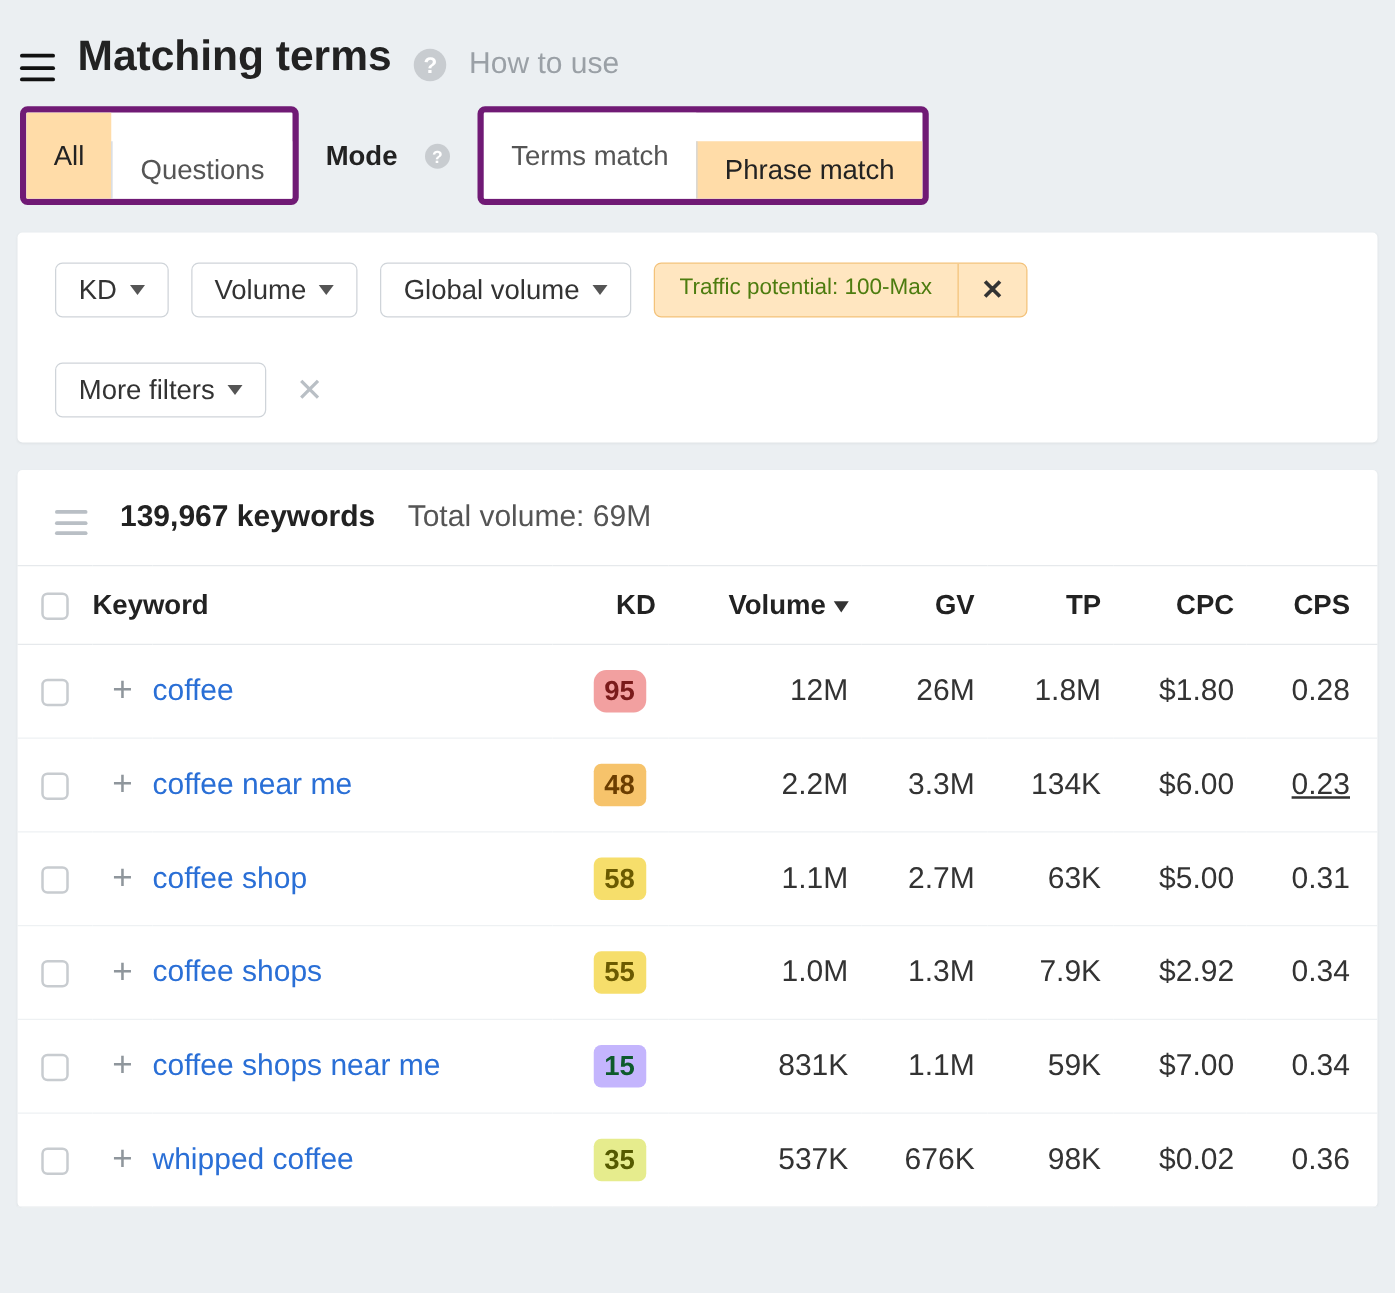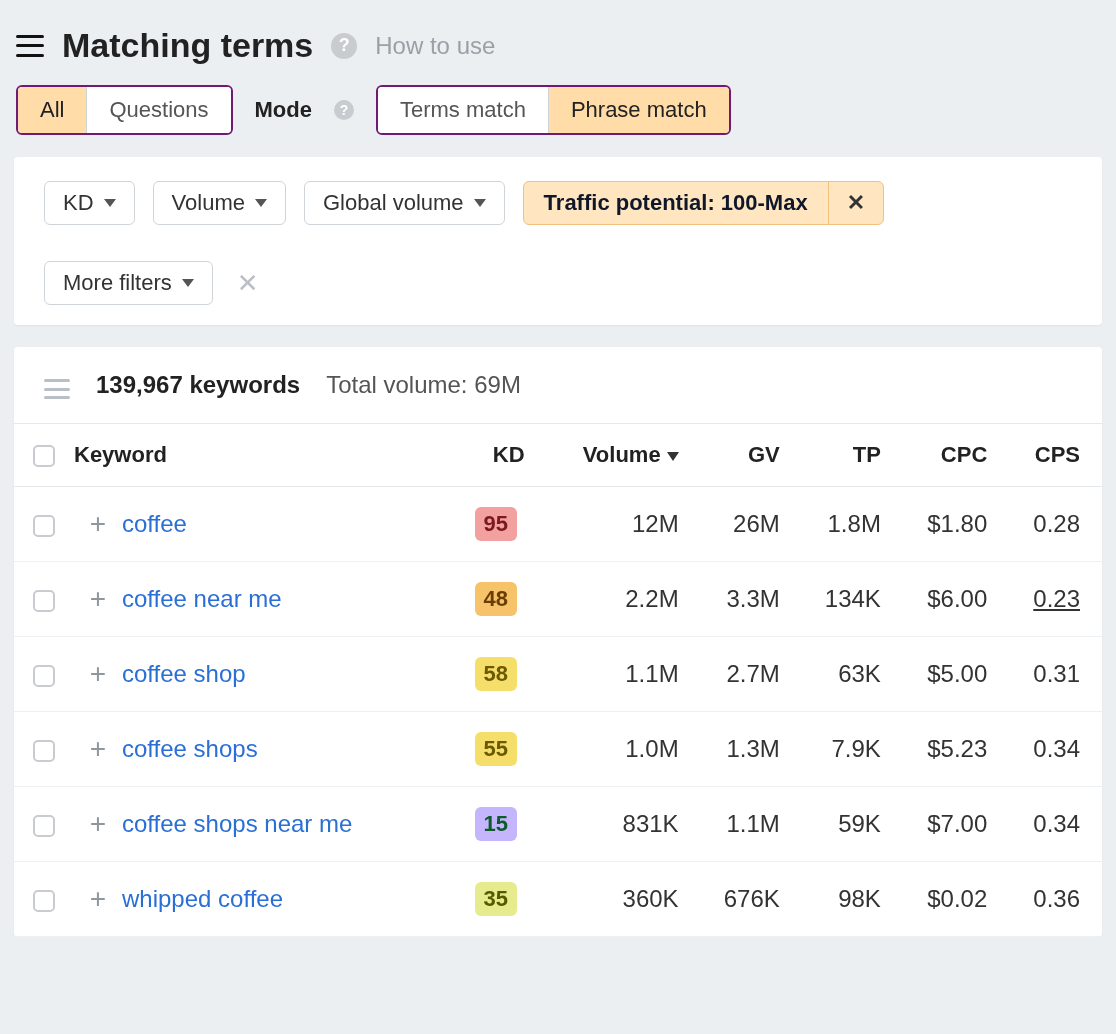--- a/index.html
+++ b/index.html
@@ -7,21 +7,21 @@
     font-family: -apple-system, BlinkMacSystemFont, "Segoe UI", Helvetica, Arial, sans-serif;
     background: #ebeff2;
     color: #333;
     width: 1116px;
   }
   .topbar {
     padding: 18px 16px 0 16px;
   }
   .title-row {
     display: flex;
-    align-items: center;
+    align-items: flex-end;
     gap: 18px;
     padding: 8px 0 20px 0;
   }
   .hamburger {
     width: 28px; height: 22px;
     display: flex; flex-direction: column; justify-content: space-between;
     cursor: pointer;
   }
   .hamburger span { display:block; height:3px; background:#111; border-radius:2px; }
   .page-title { font-size: 34px; font-weight: 700; color:#222; }
@@ -30,28 +30,28 @@
     display:flex; align-items:center; justify-content:center; font-size:18px; font-weight:700;
   }
   .help-icon.sm { width:20px; height:20px; font-size:14px; }
   .how-to-use { font-size:24px; color:#9aa0a6; }
 
   .seg-row {
     display:flex; align-items:center; gap:22px;
     padding: 0 0 22px 0;
   }
   .seg-group {
-    display:flex; border:2px solid #701a75; border-radius:6px; overflow:hidden;
+    display:flex; border:5px solid #701a75; border-radius:6px; overflow:hidden;
     background:#fff;
   }
   .seg-btn {
     padding: 10px 22px; font-size:22px; color:#555; background:#fff;
     border:none; cursor:pointer;
   }
-  .seg-btn + .seg-btn { border-left:1px solid #cfd4d9; }
+  .seg-btn + .seg-btn { border-left:1px solid #cfd4d9;margin-top:23px; }
   .seg-btn.active { background:#ffdca8; color:#222; font-weight:500; }
   .mode-label { font-size:22px; font-weight:700; color:#222; }
 
   .panel {
     background:#fff; margin: 0 14px; border-radius:4px;
     box-shadow: 0 1px 2px rgba(0,0,0,0.05);
   }
   .filters {
     padding: 24px 30px 20px 30px;
     display:flex; flex-wrap:wrap; align-items:center; gap:18px;
@@ -63,21 +63,21 @@
     cursor:pointer;
   }
   .caret {
     width:0; height:0; border-left:6px solid transparent; border-right:6px solid transparent;
     border-top:8px solid #555;
   }
   .chip {
     display:inline-flex; align-items:stretch; border:1px solid #f3c27a; border-radius:6px;
     overflow:hidden; background:#ffe6c0;
   }
-  .chip-label { padding:8px 20px; font-size:22px; color:#0f172a;font-weight:bold; }
+  .chip-label { padding:8px 20px; font-size:18px; color:#4d7c0f; }
   .chip-x {
     border-left:1px solid #f3c27a; padding:8px 18px; display:flex; align-items:center;
     cursor:pointer; font-size:22px; font-weight:700; color:#333;
   }
   .clear-x { font-size:26px; color:#b9bfc5; cursor:pointer; padding-left:6px; font-weight:300;}
 
   .summary {
     display:flex; align-items:flex-end; gap:26px;
     padding: 24px 30px;
   }
@@ -107,21 +107,21 @@
   }
   .plus {
     width:28px; height:28px; display:inline-flex; align-items:center; justify-content:center;
     font-size:28px; color:#8f969c; cursor:pointer; line-height:1;
   }
   .kw-link { color:#2a6fd6; cursor:pointer; }
   .kd-badge {
     display:inline-block; min-width:42px; text-align:center;
     padding:4px 8px; border-radius:6px; font-weight:600; font-size:22px;
   }
-  .kd-red    { background:#f2a0a0; color:#7a1a1a; }
+  .kd-red    { background:#f2a0a0; color:#7a1a1a;border-radius:10px; }
   .kd-orange { background:#f6c36b; color:#6b3d00; }
   .kd-yellow { background:#f6de6b; color:#6b5a00; }
   .kd-lime   { background:#e6ec8d; color:#555a00; }
   .kd-green  { background:#c4b5fd; color:#0d5a2b; }
   .sort-caret {
     width:0; height:0; border-left:6px solid transparent; border-right:6px solid transparent;
     border-top:9px solid #333; display:inline-block; margin-left:6px; vertical-align:middle;
   }
   th.col-keyword { padding-left: 0; }
   td.col-keyword { padding-left: 0; margin-top: 12px; }
@@ -246,40 +246,40 @@
           <td class="num" style="padding-right:22px;">0.31</td>
         </tr>
         <tr>
           <td class="col-check"><span class="checkbox"></span></td>
           <td class="col-add"><span class="plus">+</span></td>
           <td class="col-keyword"><span class="kw-link">coffee shops</span></td>
           <td class="num col-kd-cell"><span class="kd-badge kd-yellow">55</span></td>
           <td class="num">1.0M</td>
           <td class="num">1.3M</td>
           <td class="num">7.9K</td>
-          <td class="num">$5.23</td>
+          <td class="num">$2.92</td>
           <td class="num" style="padding-right:22px;">0.34</td>
         </tr>
         <tr>
           <td class="col-check"><span class="checkbox"></span></td>
           <td class="col-add"><span class="plus">+</span></td>
           <td class="col-keyword"><span class="kw-link">coffee shops near me</span></td>
           <td class="num col-kd-cell"><span class="kd-badge kd-green">15</span></td>
           <td class="num">831K</td>
           <td class="num">1.1M</td>
           <td class="num">59K</td>
           <td class="num">$7.00</td>
           <td class="num" style="padding-right:22px;">0.34</td>
         </tr>
         <tr>
           <td class="col-check"><span class="checkbox"></span></td>
           <td class="col-add"><span class="plus">+</span></td>
           <td class="col-keyword"><span class="kw-link">whipped coffee</span></td>
           <td class="num col-kd-cell"><span class="kd-badge kd-lime">35</span></td>
-          <td class="num">360K</td>
+          <td class="num">537K</td>
           <td class="num">676K</td>
           <td class="num">98K</td>
           <td class="num">$0.02</td>
           <td class="num" style="padding-right:22px;">0.36</td>
         </tr>
       </tbody>
   </table>
 </div>
 
 </body></html>

